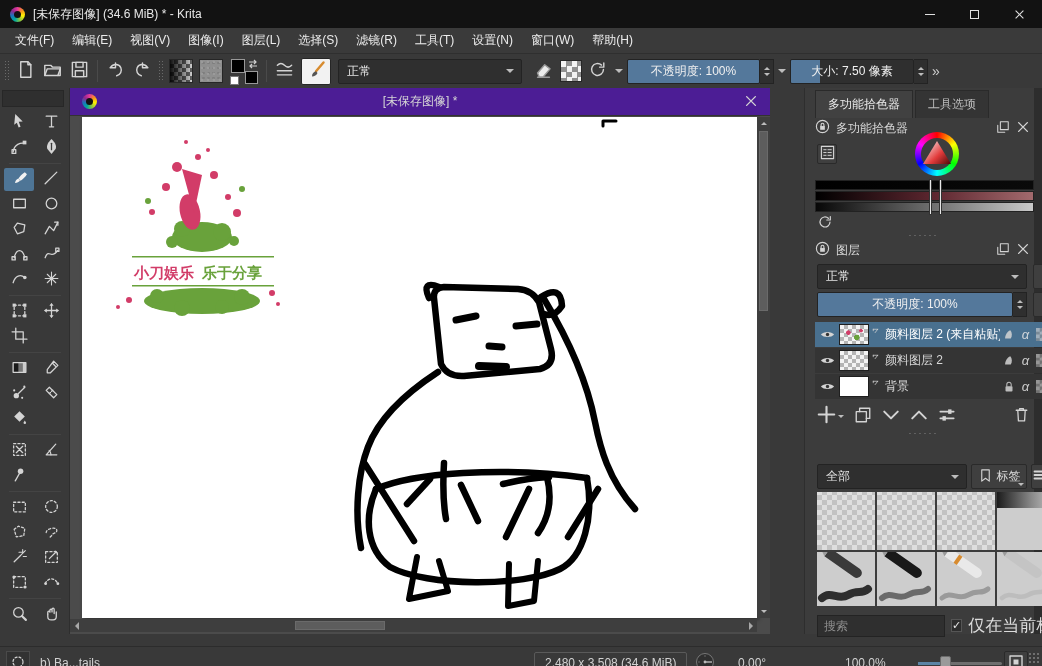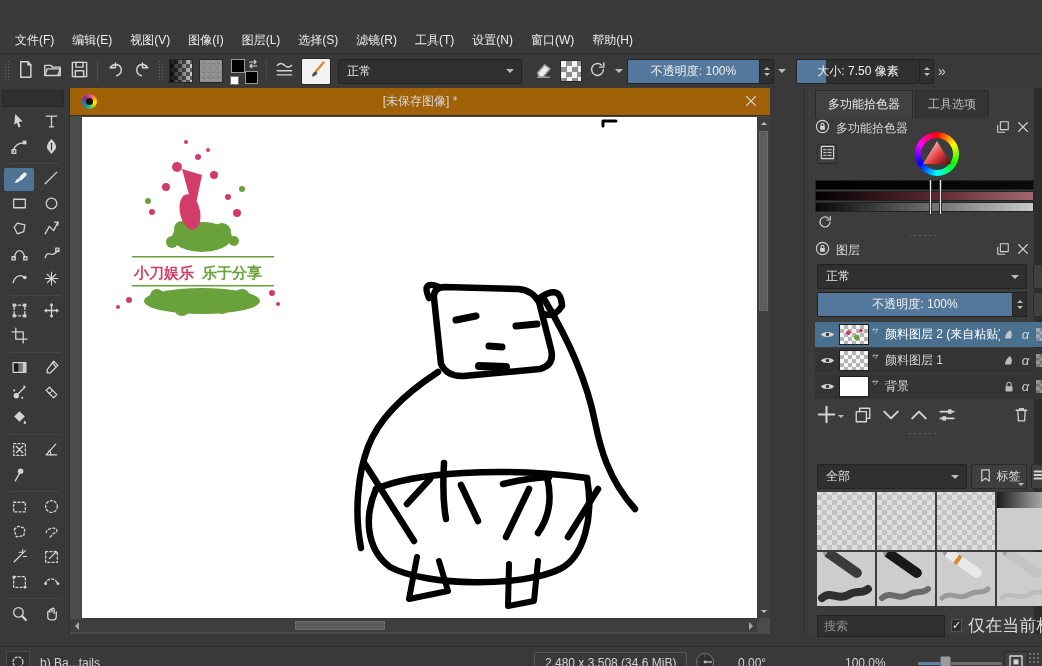--- a/index.html
+++ b/index.html
@@ -60,21 +60,21 @@
   .toolbox { position:absolute; left:0; top:88px; width:70px; bottom:32px; background:#393939; border-right:1px solid #2e2e2e; }
   .toolbox-head { position:absolute; left:2px; top:2px; width:62px; height:17px; background:#2f2f2f; border:1px solid #272727; }
   #toolbox-grid { position:absolute; left:0; top:22px; width:70px; }
   .tb-row { display:flex; justify-content:center; gap:2px; height:25px; align-items:center; }
   .tb-cell { width:30px; height:23px; display:flex; align-items:center; justify-content:center; border-radius:2px; }
   .tb-cell.sel { background:#4e7596; }
   .tb-sep { height:7px; display:flex; align-items:center; justify-content:center; }
   .tb-sep:after{content:"";width:52px;height:1px;background:#444;}
   
   .canvasarea { position:absolute; left:70px; top:88px; width:700px; bottom:32px; background:#4b4b4b; }
-  .doc-titlebar { position:absolute; left:0; top:0; right:0; height:28px; background:#a16207; border-bottom:1px solid #333; display:flex; align-items:center; }
+  .doc-titlebar { position:absolute; left:0; top:0; right:0; height:28px; background:#4c1d95; border-bottom:1px solid #333; display:flex; align-items:center; }
   .doc-title { position:absolute; left:0; right:0; text-align:center; color:#d6d6d6; }
   .doc-close { position:absolute; right:12px; top:6px; }
   .page { position:absolute; left:12px; top:29px; width:675px; height:501px; background:#fff; box-shadow:2px 2px 4px rgba(0,0,0,.35); }
   .scroll-v { position:absolute; right:0; top:29px; width:13px; height:501px; background:#3e3e3e; }
   .scroll-h { position:absolute; left:0; bottom:2px; height:13px; width:687px; background:#3e3e3e; display:flex; align-items:center; }
   .sc-thumb-h { position:absolute; left:225px; width:90px; height:9px; background:#5d5d5d; border:1px solid #6a6a6a; }
   .sc-btn { width:13px; height:13px; display:flex; align-items:center; justify-content:center; }
   .tri-l { width:0;height:0;border-top:4px solid transparent;border-bottom:4px solid transparent;border-right:4px solid #a8a8a8;}
   .tri-r { width:0;height:0;border-top:4px solid transparent;border-bottom:4px solid transparent;border-left:4px solid #a8a8a8;}
   
@@ -136,20 +136,35 @@
   .zoom-thumb { position:absolute; left:22px; top:-6px; width:11px; height:15px; background:#9a9a9a; border:1px solid #6b6b6b; border-radius:2px; }
   .fit-btn { width:24px; height:24px; }
   .grip-corner { position:absolute; right:2px; bottom:2px; width:12px; height:12px;
      background-image:radial-gradient(#6f6f6f 35%, transparent 36%); background-size:4px 4px; }
 </style>
 </head>
 <body>
 
 <div id="root">
 
+  <div class="titlebar">
+    <div class="krita-logo"></div>
+    <div class="title-text">[未保存图像]  (34.6 MiB)  * - Krita</div>
+    <div class="win-btns">
+      <div class="win-btn">
+          <div class="glyph-min"></div>
+        </div>
+      <div class="win-btn">
+          <div class="glyph-max"></div>
+        </div>
+      <div class="win-btn">
+          <div class="glyph-x"></div>
+        </div>
+    </div>
+  </div>
 
   <div class="menubar" id="menubar">
       <div class="menu-item">文件(F)</div>
       <div class="menu-item">编辑(E)</div>
       <div class="menu-item">视图(V)</div>
       <div class="menu-item">图像(I)</div>
       <div class="menu-item">图层(L)</div>
       <div class="menu-item">选择(S)</div>
       <div class="menu-item">滤镜(R)</div>
       <div class="menu-item">工具(T)</div>
@@ -238,21 +253,21 @@
     <div class="tri-d mini-arrow"></div>
     <div class="drag-slider" style="width:133px;">
       <div class="fill" style="width:100%;"></div>
       <div class="lbl">不透明度: 100%</div>
     </div>
     <div class="spin">
         <div class="tri-u sm"></div>
         <div class="tri-d sm"></div>
       </div>
     <div class="tri-d mini-arrow"></div>
-    <div class="drag-slider" style="width:124px; margin-left:6px;">
+    <div class="drag-slider" style="width:124px; margin-left:0;">
       <div class="fill" style="width:24%;"></div>
       <div class="lbl">大小: 7.50 像素</div>
     </div>
     <div class="spin">
         <div class="tri-u sm"></div>
         <div class="tri-d sm"></div>
       </div>
     <div class="overflow">»</div>
   </div>
 
@@ -736,21 +751,21 @@
           <span class="eye">
             <svg width="15" height="15" viewBox="0 0 16 16" fill="none" stroke="#d4d4d4" stroke-width="1.2" stroke-linecap="round" stroke-linejoin="round">
               <path d="M1 8c2.6-3.6 11.4-3.6 14 0-2.6 3.6-11.4 3.6-14 0z" fill="#d4d4d4" stroke="none"></path>
               <circle cx="8" cy="8" r="1.8" fill="#343434" stroke="none"></circle>
             </svg>
           </span>
           <div class="layer-thumb thumb-checker"></div>
           <span><svg width="12" height="12" viewBox="0 0 16 16" fill="none" stroke="#d4d4d4" stroke-width="1.2" stroke-linecap="round" stroke-linejoin="round">
               <path d="M3 3h6M3 3v2M9 3l-3.5 4.5" stroke-width="1"></path>
             </svg></span>
-          <span class="layer-name">颜料图层 1</span>
+          <span class="layer-name">颜料图层 2</span>
           <span class="layer-ic">
             <svg width="14" height="14" viewBox="0 0 16 16" fill="none" stroke="#d4d4d4" stroke-width="1.2" stroke-linecap="round" stroke-linejoin="round">
               <path d="M3.5 12c0-4 2.5-8 6-9.5 2 2.5 2.5 6.5.5 9.5z" fill="#d4d4d4" stroke="none"></path>
             </svg>
           </span>
           <span class="layer-ic alpha-g">α</span>
           <span class="layer-ic">
             <div class="mini-checker"></div>
           </span>
         </div>

